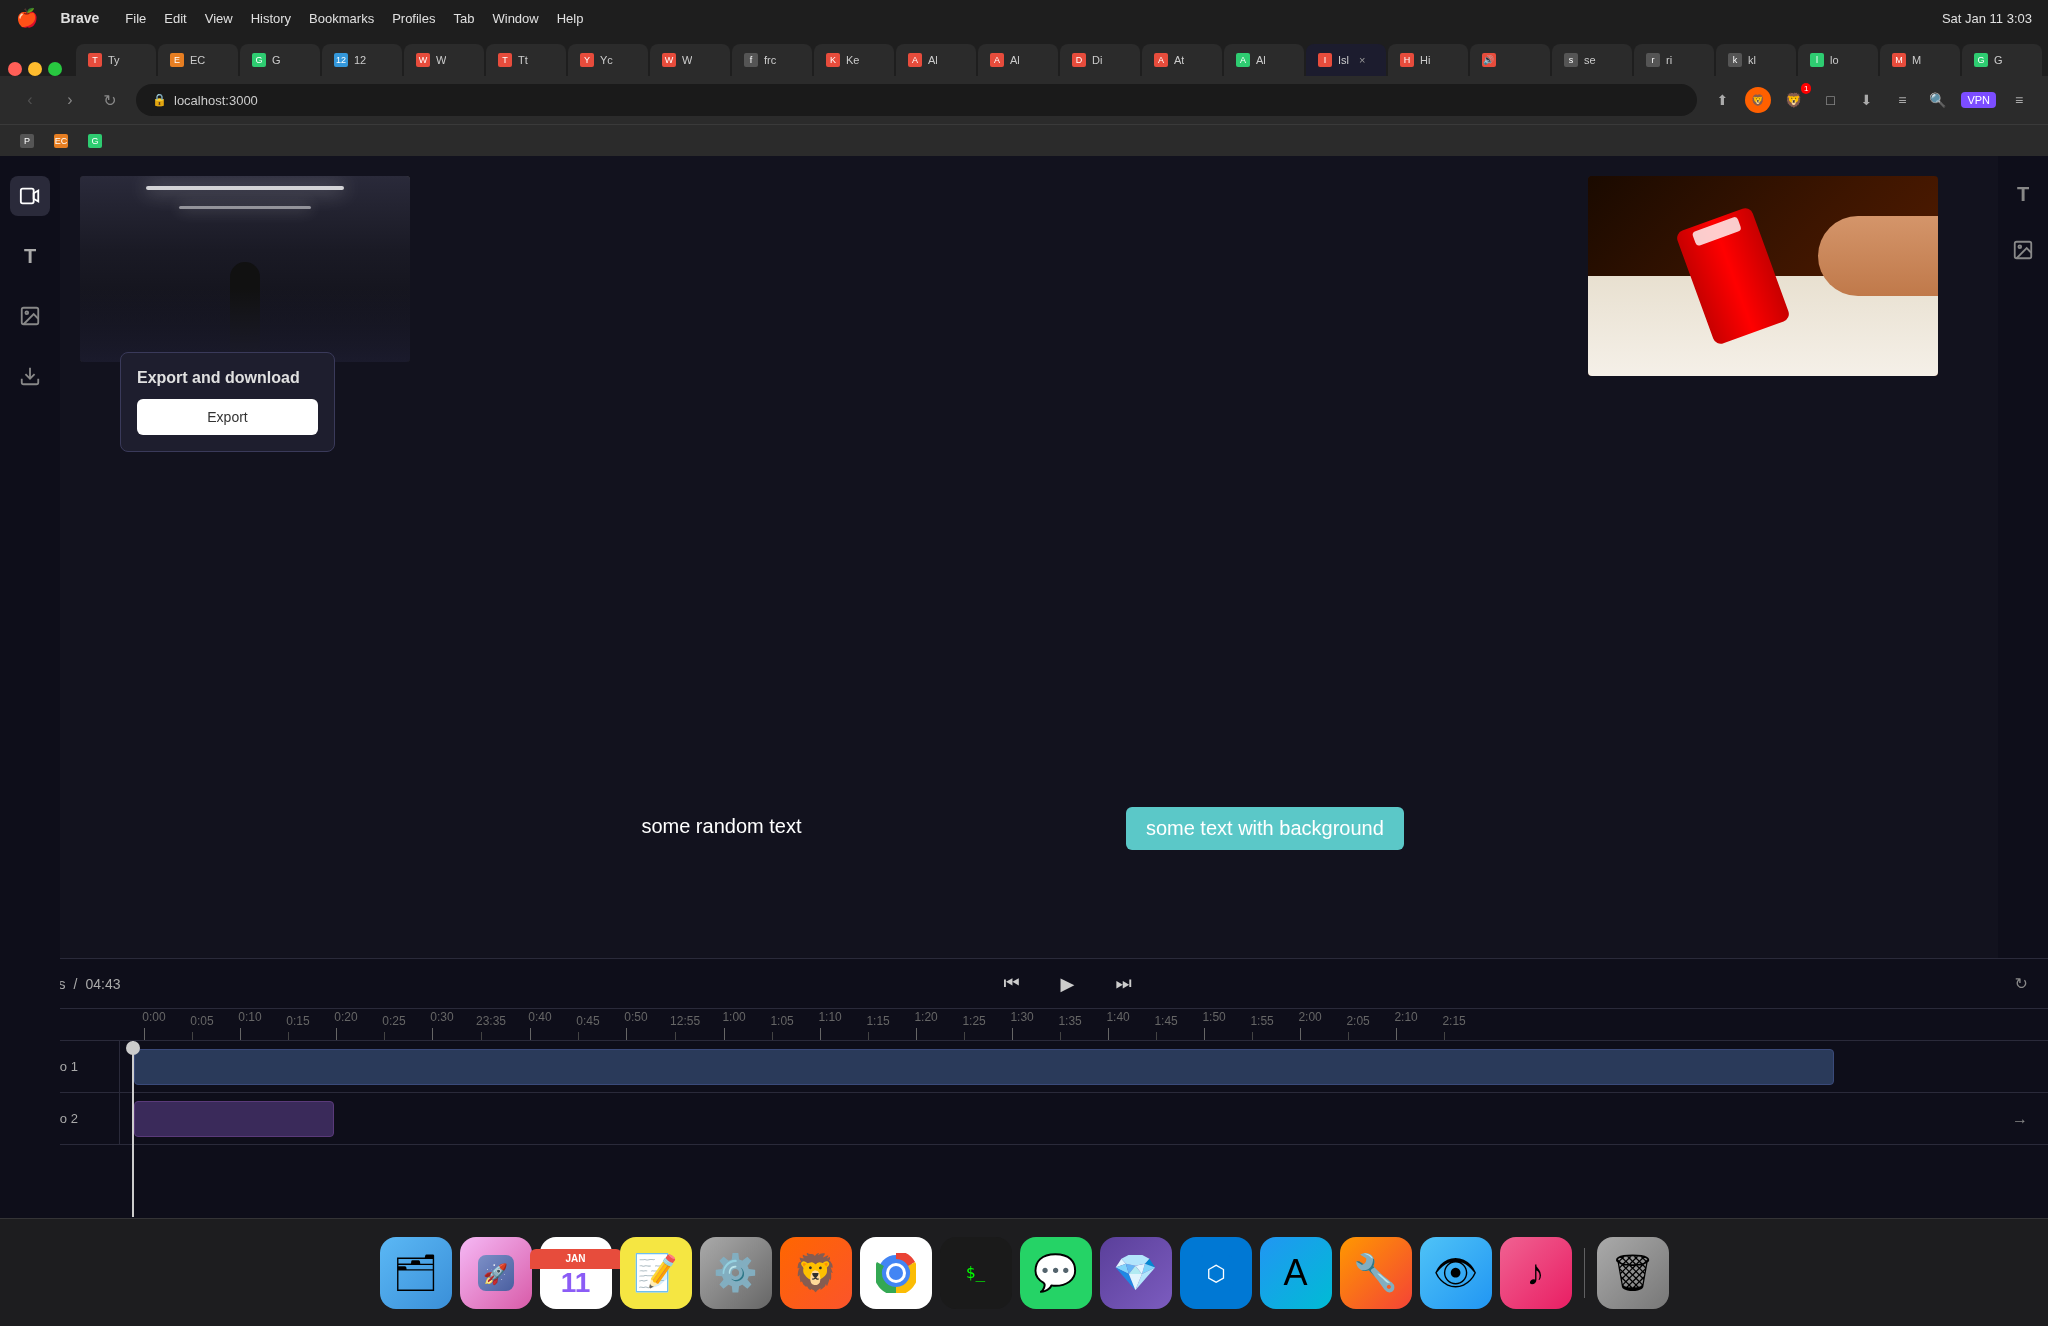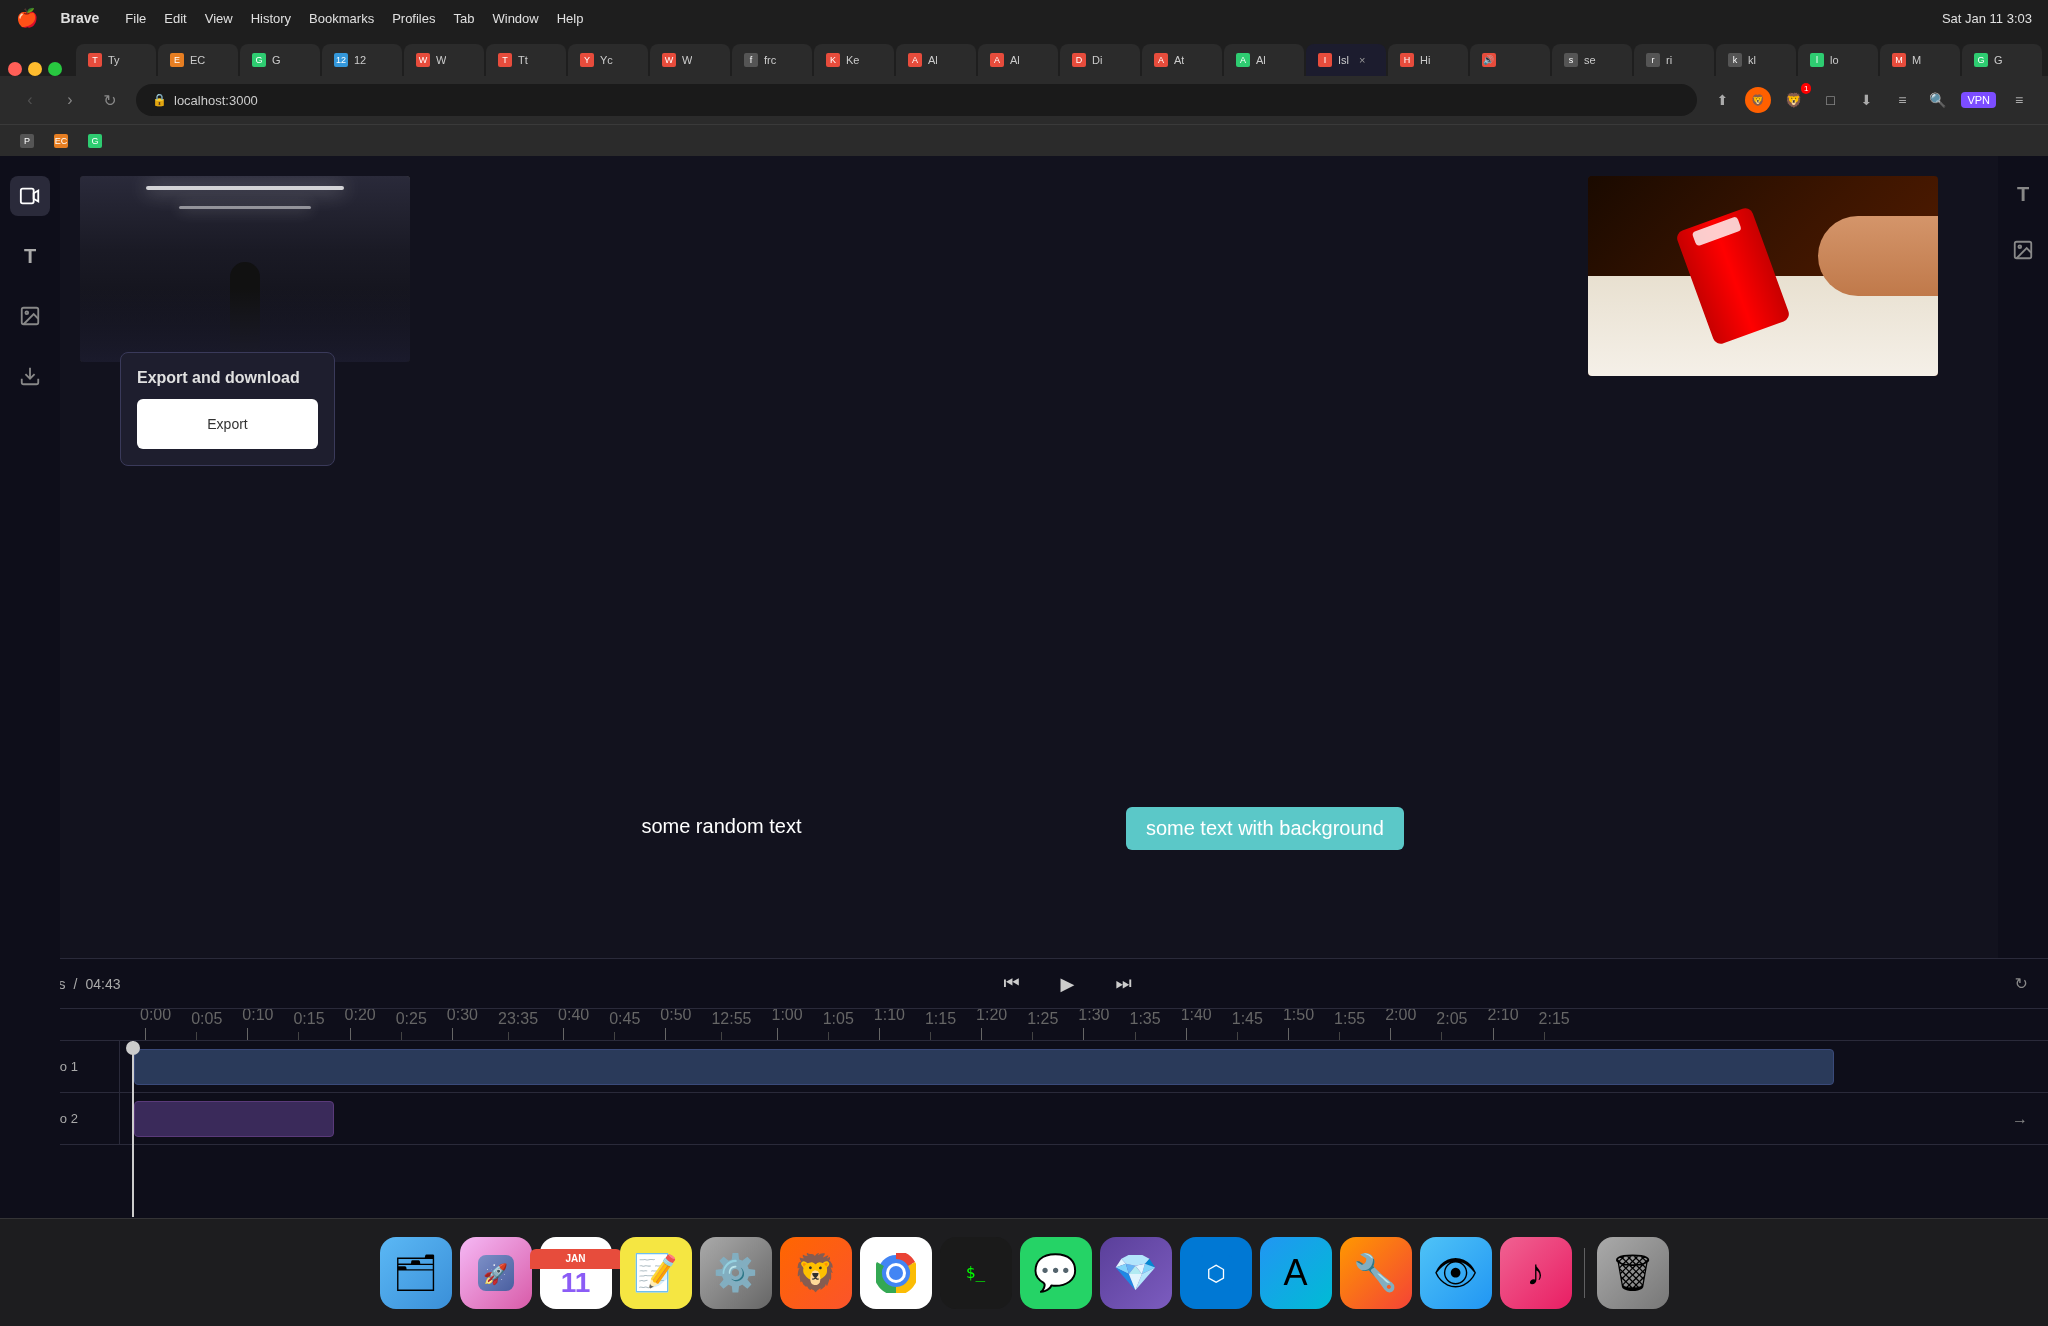--- a/index.html
+++ b/index.html
@@ -344,21 +344,21 @@
       z-index: 20;
     }
     .export-title {
       font-size: 16px;
       font-weight: 600;
       color: #e0e0e0;
       margin-bottom: 12px;
     }
     .export-btn {
       width: 100%;
-      height: 50px;
+      height: 36px;
       background: white;
       border: none;
       border-radius: 6px;
       font-size: 14px;
       color: #333;
       cursor: pointer;
       font-weight: 500;
     }
 
     
@@ -448,21 +448,21 @@
       height: 100%;
       gap: 0;
     }
     .ruler-mark {
       display: flex;
       flex-direction: column;
       align-items: center;
       min-width: 48px;
     }
     .ruler-label {
-      font-size: 16px;
+      font-size: 12px;
       color: #666;
       margin-bottom: 4px;
       margin-left: 20px;
     }
     .ruler-tick {
       width: 1px;
       height: 8px;
       background: #444;
     }
     .ruler-tick.major {

